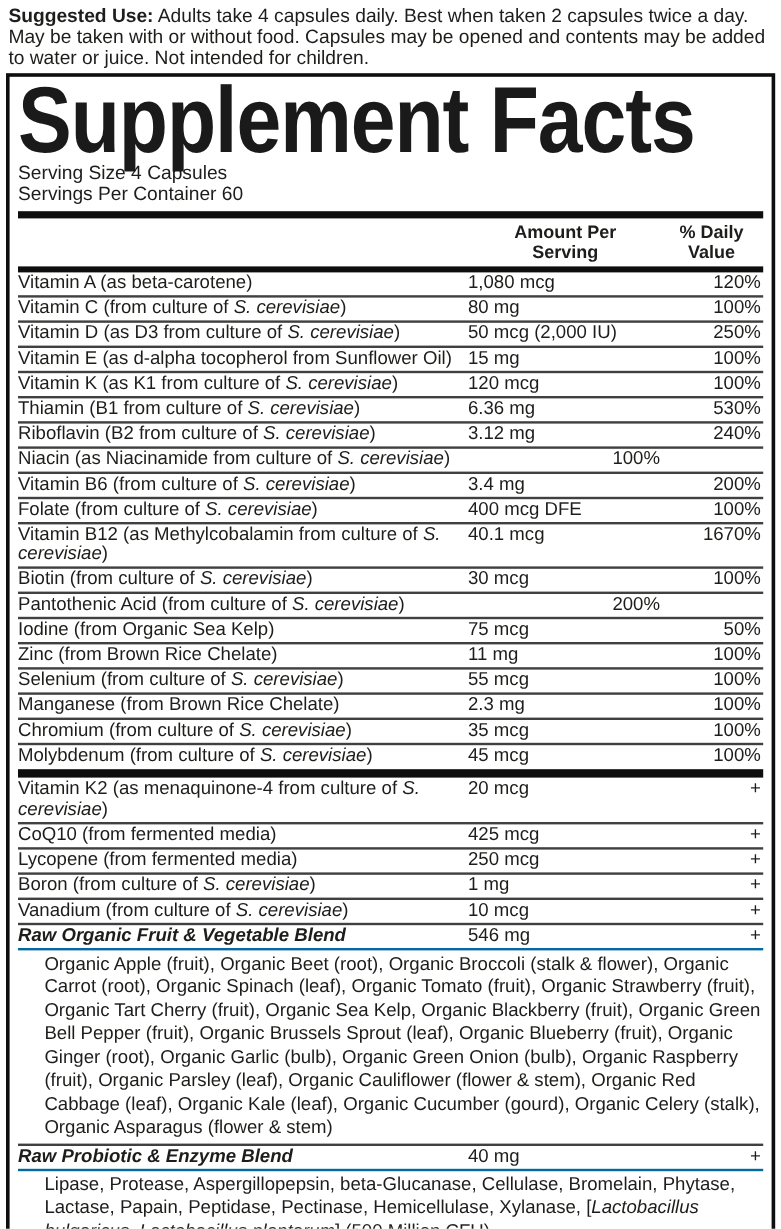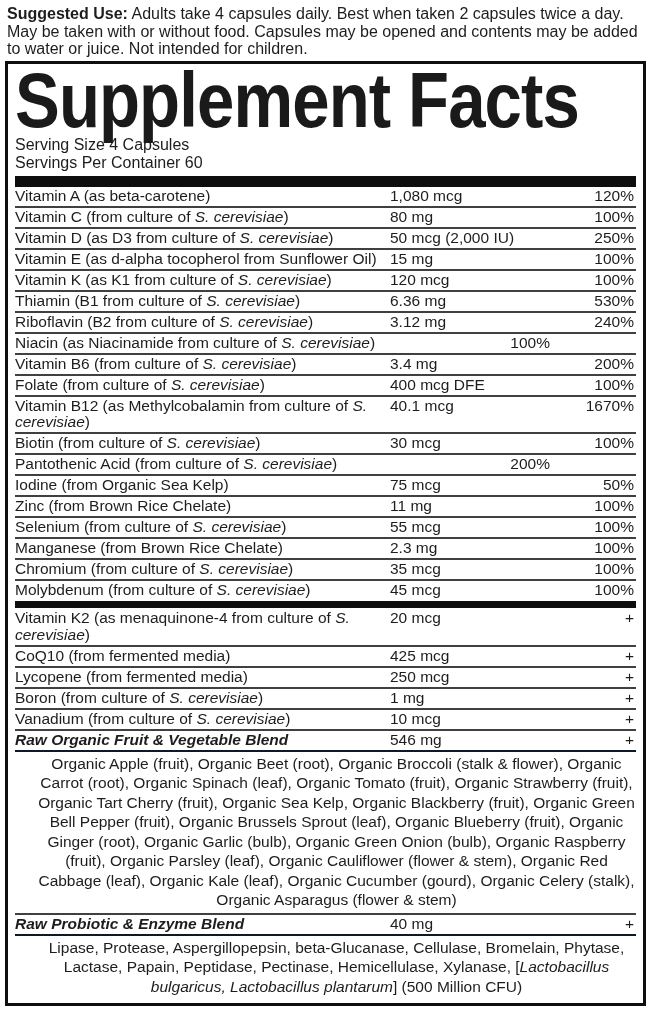--- a/index.html
+++ b/index.html
@@ -43,42 +43,48 @@
     border-top:2px solid #404040;
     padding:1px 0 1.5px 0;
     font-size:15.5px;line-height:16.5px;
   }
   .row.nb{border-top:none;}
   .row.bold .lbl{font-weight:bold;font-style:italic;}
   .lbl{text-align:left;padding-right:4px;}
   .amt{text-align:left;white-space:nowrap;}
   .dv{text-align:right;white-space:nowrap;padding-right:2px;}
   .sub{
-    border-top:2px solid #0f172a;
+    border-top:2px solid #0369a1;
     font-size:15.5px;line-height:19.5px;
     padding:2px 0 3px 22px;
-    text-align:center;
   }
 </style>
 </head>
 <body>
 
 <div>
 
   <p class="suggested"><b>Suggested Use:</b><span> Adults take 4 capsules daily. Best when taken 2 capsules twice a day. May be taken with or without food. Capsules may be opened and contents may be added to water or juice. Not intended for children.</span></p>
 
   <div class="facts-box">
 
     <div class="facts-title">Supplement Facts</div>
 
     <div class="serving-line">Serving Size 4 Capsules</div>
     <div class="serving-line">Servings Per Container 60</div>
 
     <div class="bar bar-top"></div>
 
+    <div class="hdr-row">
+      <div></div>
+      <div class="hdr-cell">Amount Per
+Serving</div>
+      <div class="hdr-cell">% Daily
+Value</div>
+    </div>
 
     <div class="bar bar-mid"></div>
 
     <div id="nutrient-table">
         <div class="row nb">
           <span class="lbl">Vitamin A (as beta-carotene)</span>
           <span class="amt">1,080 mcg</span>
           <span class="dv">120%</span>
         </div>
         <div class="row">

